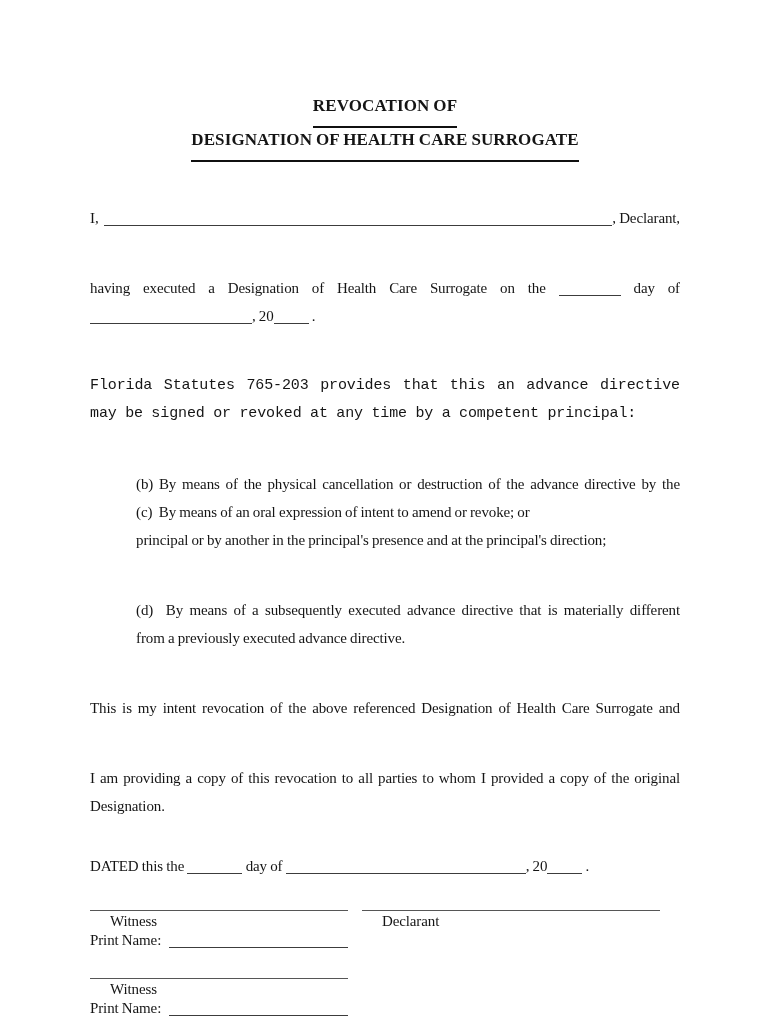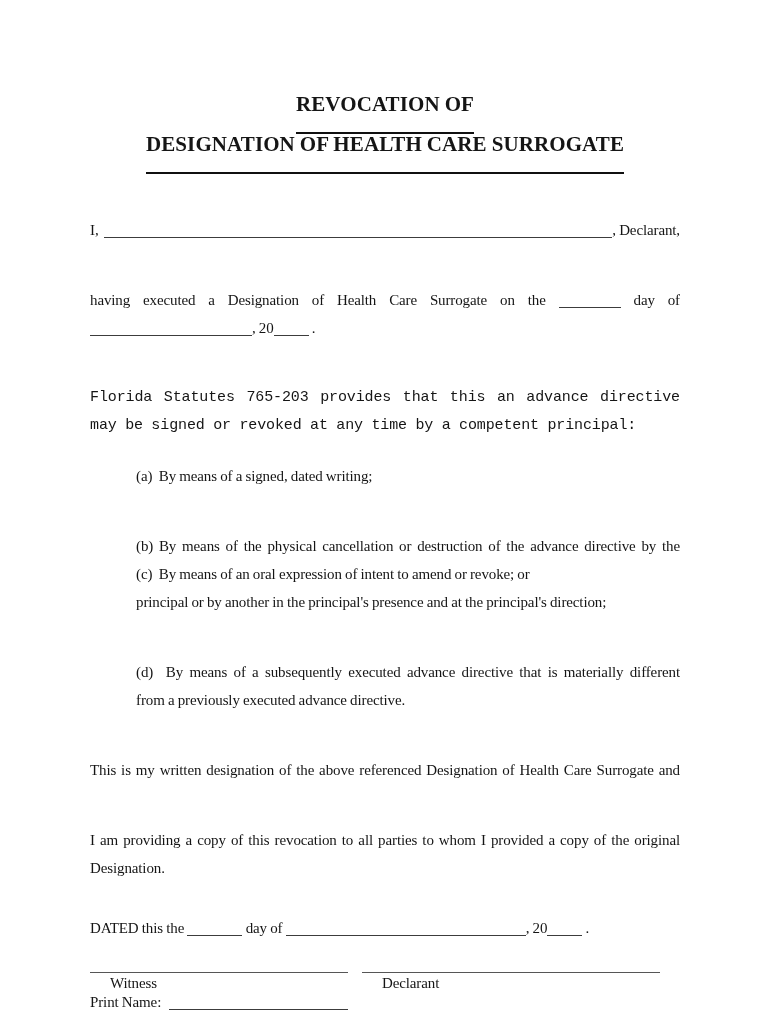--- a/index.html
+++ b/index.html
@@ -20,24 +20,24 @@
     font-size: 15px;
     color: #151515;
     letter-spacing: -0.12px;
     word-spacing: -0.4px;
   }
   
   .title-block { text-align: center; margin-bottom: 42px; }
   .title-line { line-height: 24px; }
   .title-text {
     font-weight: bold;
-    font-size: 21px;
+    font-size: 17px;
     letter-spacing: 0.1px;
     border-bottom: 2px solid #101010;
-    padding-bottom: 17px;
+    padding-bottom: 10px;
     display: inline-block;
     line-height: 21px;
   }
   
   .line  { line-height: 28px; height: 28px; white-space: nowrap; overflow: hidden; }
   .jline {
     line-height: 28px; height: 28px; overflow: hidden;
     text-align: justify; text-align-last: justify; margin-top: 42px;
   }
   .fline { display: flex; align-items: baseline; line-height: 28px; height: 28px; }
@@ -107,30 +107,29 @@
       <span>.</span>
     </div>
   </section>
 
   <section class="para-gap">
     <div class="jline">Florida Statutes 765-203 provides that this an advance directive or designation of a surrogate</div>
     <div class="line">may be signed or revoked at any time by a competent principal:</div>
   </section>
 
   <section class="list-block para-gap-md">
-    <div class="line">(a)&nbsp; By means of a signed, dated writing;</div>
     <div class="jline">(b) By means of the physical cancellation or destruction of the advance directive by the</div>
     <div class="line">(c)&nbsp; By means of an oral expression of intent to amend or revoke; or</div>
     <div class="line">principal or by another in the principal's presence and at the principal's direction;</div>
     <div class="jline">(d)&nbsp; By means of a subsequently executed advance directive that is materially different</div>
     <div class="line">from a previously executed advance directive.</div>
   </section>
 
   <section class="para-gap-sm">
-    <div class="jline">This is my written designation of the above referenced Designation of Health Care Surrogate and</div>
+    <div class="jline">This is my intent revocation of the above referenced Designation of Health Care Surrogate and</div>
     <div class="jline">I am providing a copy of this revocation to all parties to whom I provided a copy of the original</div>
     <div class="line">Designation.</div>
   </section>
 
   <section class="para-gap-lg">
     <div class="line">
       <span>DATED this the</span>
       <span class="blank w55"></span>
       <span>day of</span>
       <span class="blank w240"></span><span>, 20</span><span class="blank w35"></span>

